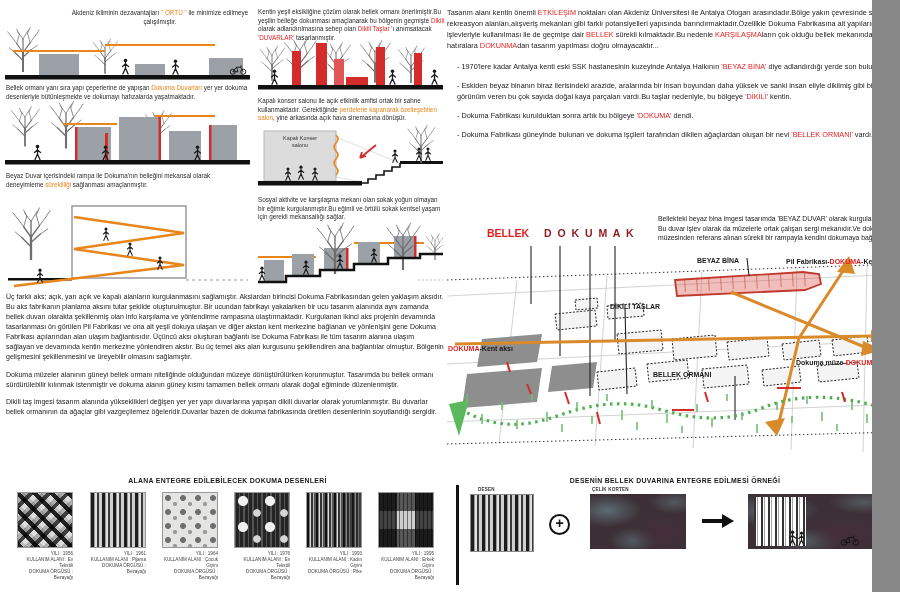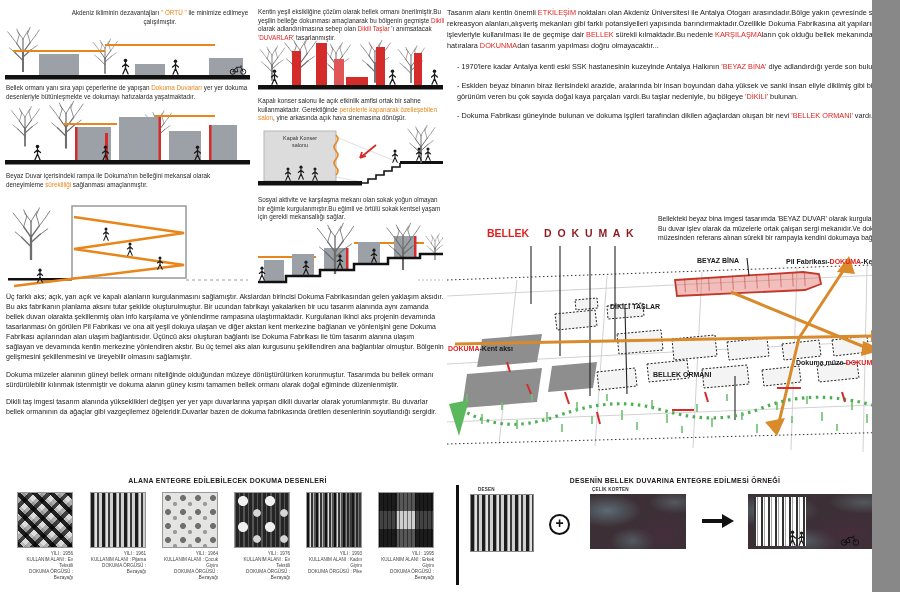--- a/index.html
+++ b/index.html
@@ -205,21 +205,22 @@
   <div class="abs" style="left:6px;top:292px;width:438px">
     <p class="para" style="margin:0 0 8px 0">Üç farklı aks; açık, yarı açık ve kapalı alanların kurgulanmasını sağlamıştır. Akslardan birincisi Dokuma Fabrikasından gelen yaklaşım aksıdır. Bu aks fabrikanın planlama aksını tutar şekilde oluşturulmuştur. Bir ucundan fabrikayı yakalarken bir ucu tasarım alanında aynı zamanda bellek duvarı olarakta şekillenmiş olan info karşılama ve yönlendirme rampasına ulaştırmaktadır. Kurgulanan ikinci aks projenin devamında tasarlanması ön görülen Pil Fabrikası ve ona ait yeşil dokuya ulaşan ve diğer akstan kent merkezine bağlanan ve yönlenişini gene Dokuma Fabrikası açılarından alan ulaşım bağlantısıdır. Üçüncü aksı oluşturan bağlantı ise Dokuma Fabrikası ile tüm tasarım alanına ulaşım sağlayan ve devamında kentin merkezine yönlendiren akstır. Bu üç temel aks alan kurgusunu şekillendiren ana bağlantılar olmuştur. Bölgenin gelişmesini şekillenmesini ve üreyebilir olmasını sağlamıştır.</p>
     <p class="para" style="margin:0 0 8px 0">Dokuma müzeler alanının güneyi bellek ormanı niteliğinde olduğundan müzeye dönüştürülürken korunmuştur. Tasarımda bu bellek ormanı sürdürülebilir kılınmak istenmiştir ve dokuma alanın güney kısmı tamamen bellek ormanı olarak doğal eğiminde düzenlenmiştir.</p>
     <p class="para" style="margin:0">Dikili taş imgesi tasarım alanında yükseklikleri değişen yer yer yapı duvarlarına yapışan dikili duvarlar olarak yorumlanmıştır. Bu duvarlar bellek ormanının da ağaçlar gibi vazgeçilemez öğeleridir.Duvarlar bazen de dokuma fabrikasında üretilen desenlerinin soyutlandığı sergidir.</p>
   </div>
 
   <div class="abs rtext" style="left:447px;top:8px;width:451px">
     <p><span>Tasarım alanı kentin önemli </span><span class="seg-red">ETKİLEŞİM</span><span> noktaları olan Akdeniz Üniversitesi ile Antalya Otogarı arasındadır.Bölge yakın çevresinde spor ve rekreasyon alanları,alışveriş mekanları gibi farklı potansiyelleri yapısında barındırmaktadır.Özellikle Dokuma Fabrikasına ait yapıların yeni işlevleriyle kullanılması ile de geçmişe dair </span><span class="seg-red">BELLEK</span><span> sürekli kılmaktadır.Bu nedenle </span><span class="seg-red">KARŞILAŞMA</span><span>ların çok olduğu bellek mekanında hatıralara </span><span class="seg-red">DOKUNMA</span><span>dan tasarım yapılması doğru olmayacaktır...</span></p>
     <div class="bullets" style="margin-top:10px;padding-left:4px">
       <p><span>- 1970'lere kadar Antalya kenti eski SSK hastanesinin kuzeyinde Antalya Halkının </span><span class="seg-red">'BEYAZ BİNA'</span><span> diye adlandırdığı yerde son bulurdu.</span></p>
-      <p><span>- Eskiden beyaz binanın biraz ilerisindeki arazide, aralarında bir insan  boyundan  daha yüksek ve sanki insan eliyle dikilmiş gibi bir görünüm veren bu çok sayıda doğal kaya parçaları vardı.Bu taşlar nedeniyle, bu bölgeye </span><span class="seg-red">'DİKİLİ'</span><span> bulunan.</span></p>
+      <p><span>- Eskiden beyaz binanın biraz ilerisindeki arazide, aralarında bir insan  boyundan  daha yüksek ve sanki insan eliyle dikilmiş gibi bir görünüm veren bu çok sayıda doğal kaya parçaları vardı.Bu taşlar nedeniyle, bu bölgeye </span><span class="seg-red">'DİKİLİ'</span><span> kentin.</span></p>
+      <p><span>- Dokuma Fabrikası kurulduktan sonra artık bu bölgeye </span><span class="seg-red">'DOKUMA'</span><span>  dendi.</span></p>
       <p><span>- Dokuma Fabrikası güneyinde bulunan ve dokuma işçileri tarafından dikilen ağaçlardan oluşan bir nevi </span><span class="seg-red">'BELLEK ORMANI'</span><span> vardı.</span></p>
     </div>
   </div>
 
   <div class="abs map-heading" style="left:487px;top:227px"><span class="seg-red">BELLEK</span><span class="seg-darkred">D O K U M A K</span></div>
   <div class="abs" style="left:658px;top:214px;width:240px;font-size:6.8px;line-height:1.4">Bellekteki beyaz bina imgesi tasarımda 'BEYAZ DUVAR' olarak kurgulanmıştır. Bu duvar işlev olarak da müzelerle ortak çalışan sergi mekanıdır.Ve dokuma müzesinden referans alınan sürekli bir rampayla kendini dokumaya bağlar.</div>
 
   <svg class="abs" style="left:447px;top:244px" width="452" height="226">
 
     <g stroke="#d2d2d2" stroke-width="1">

